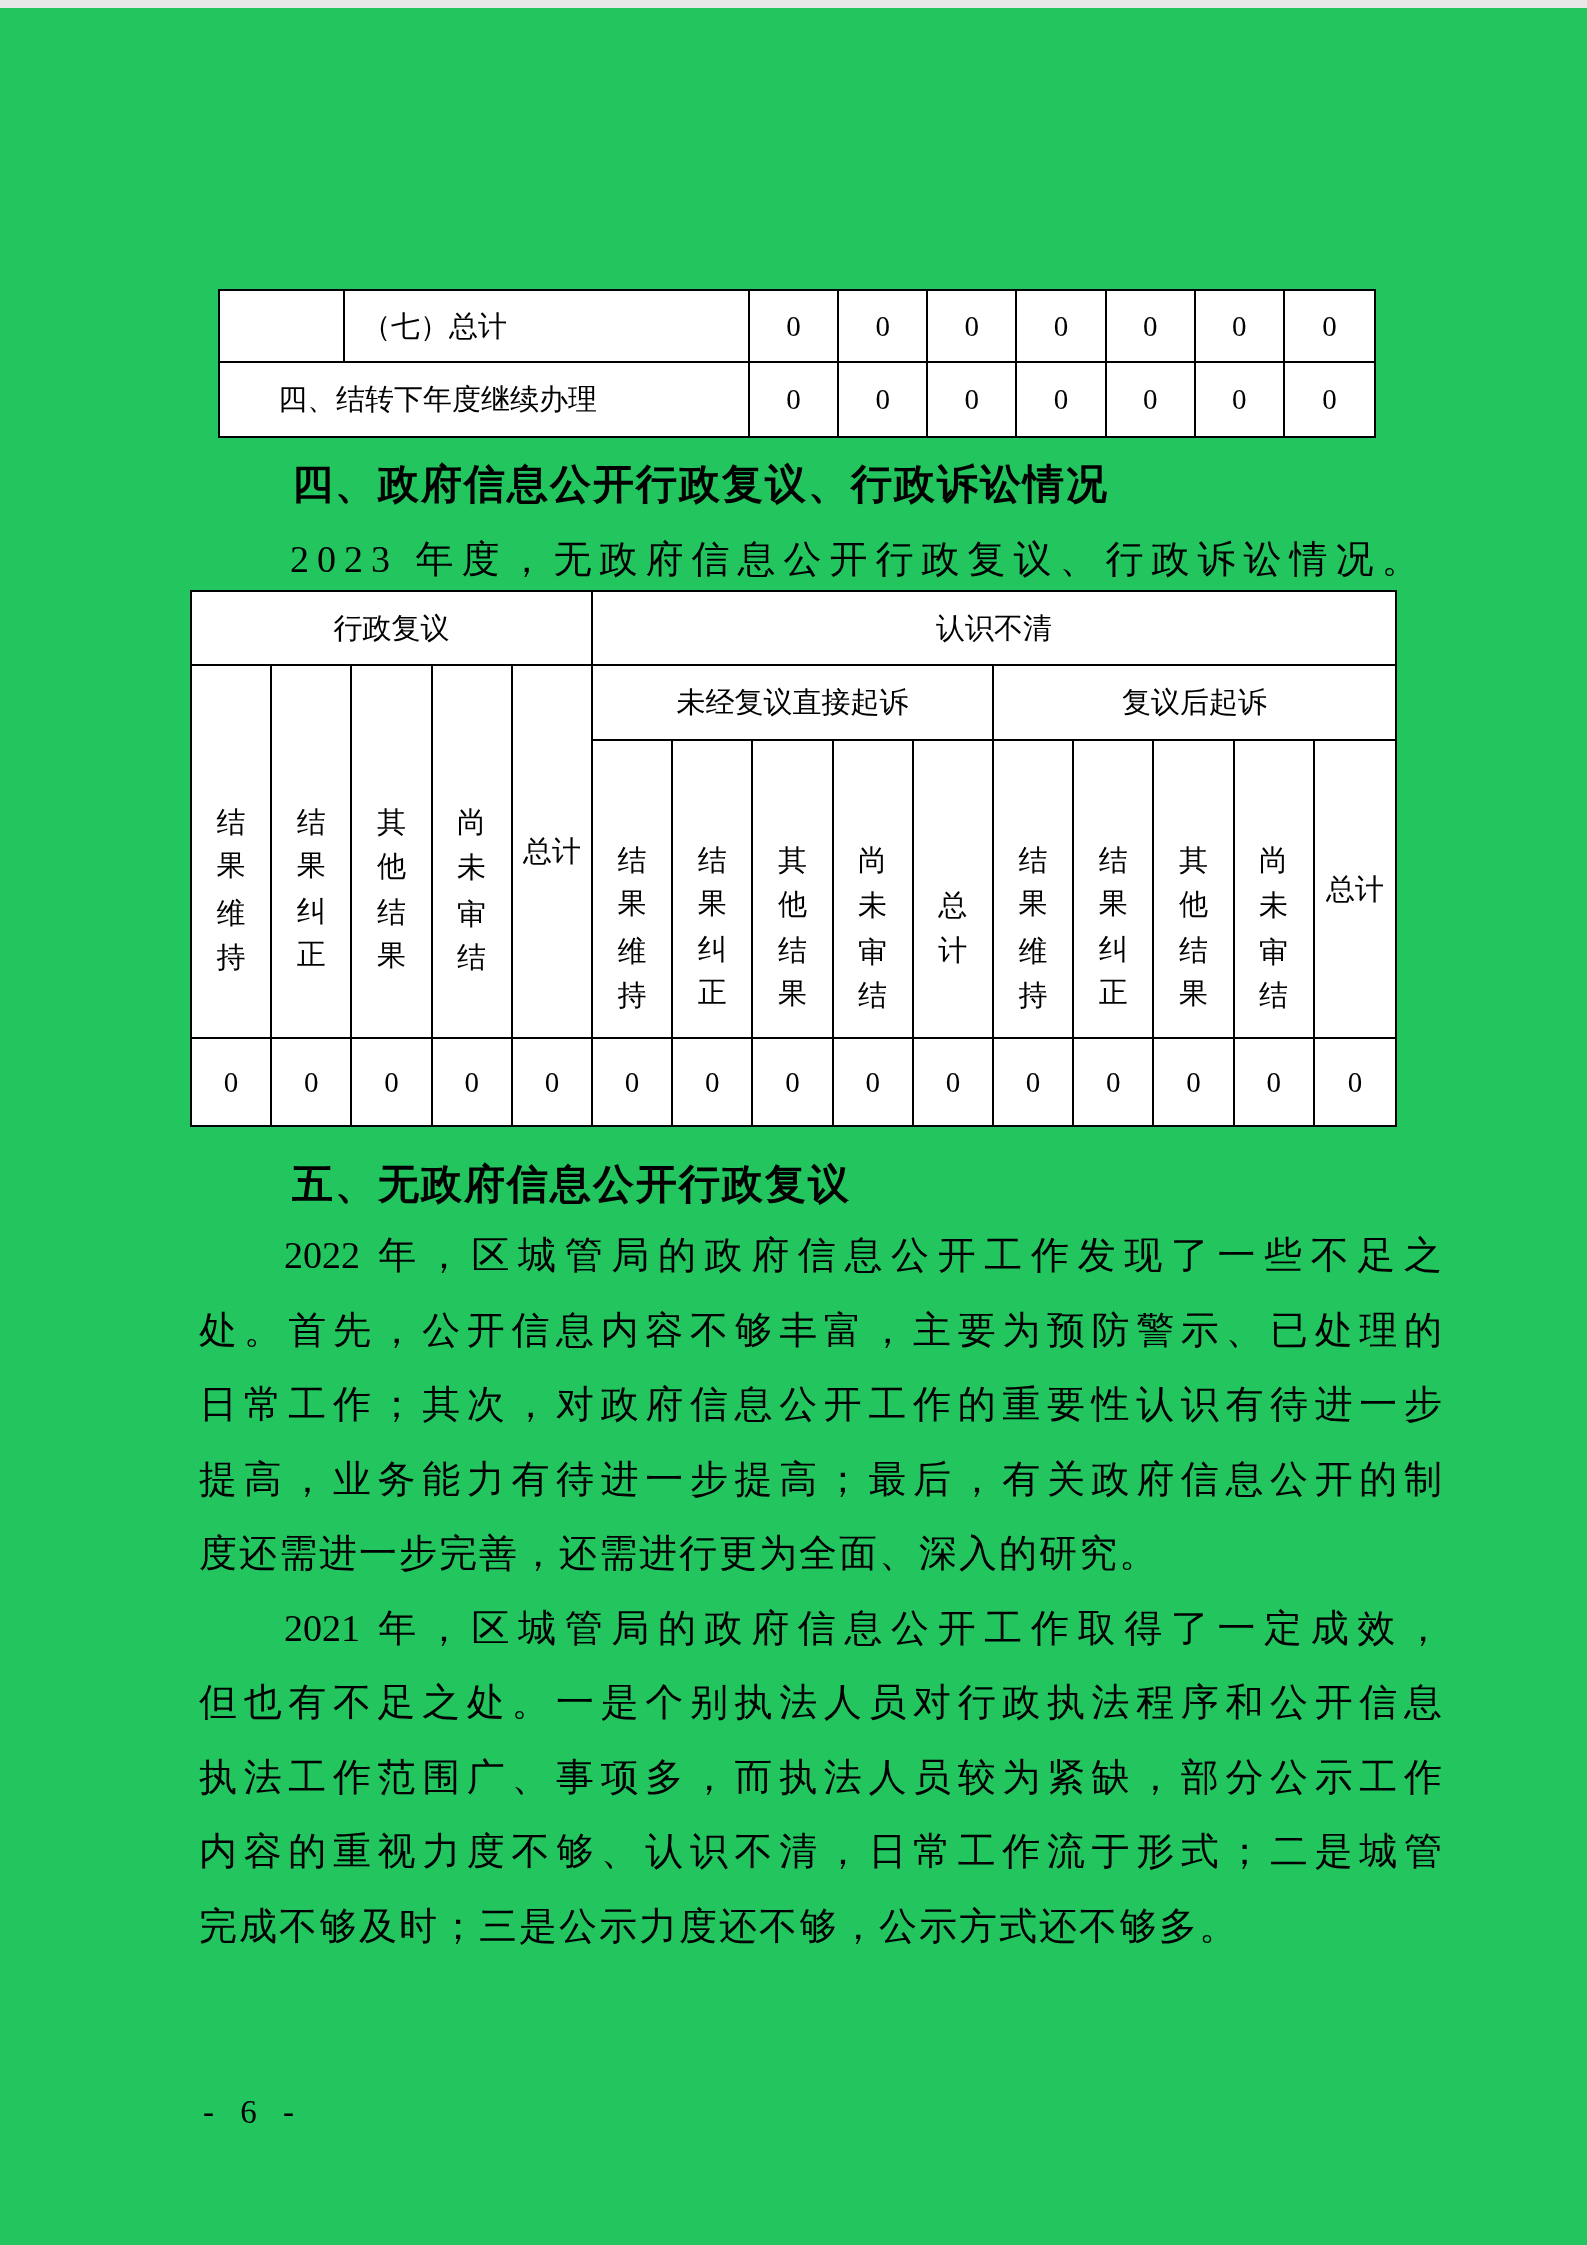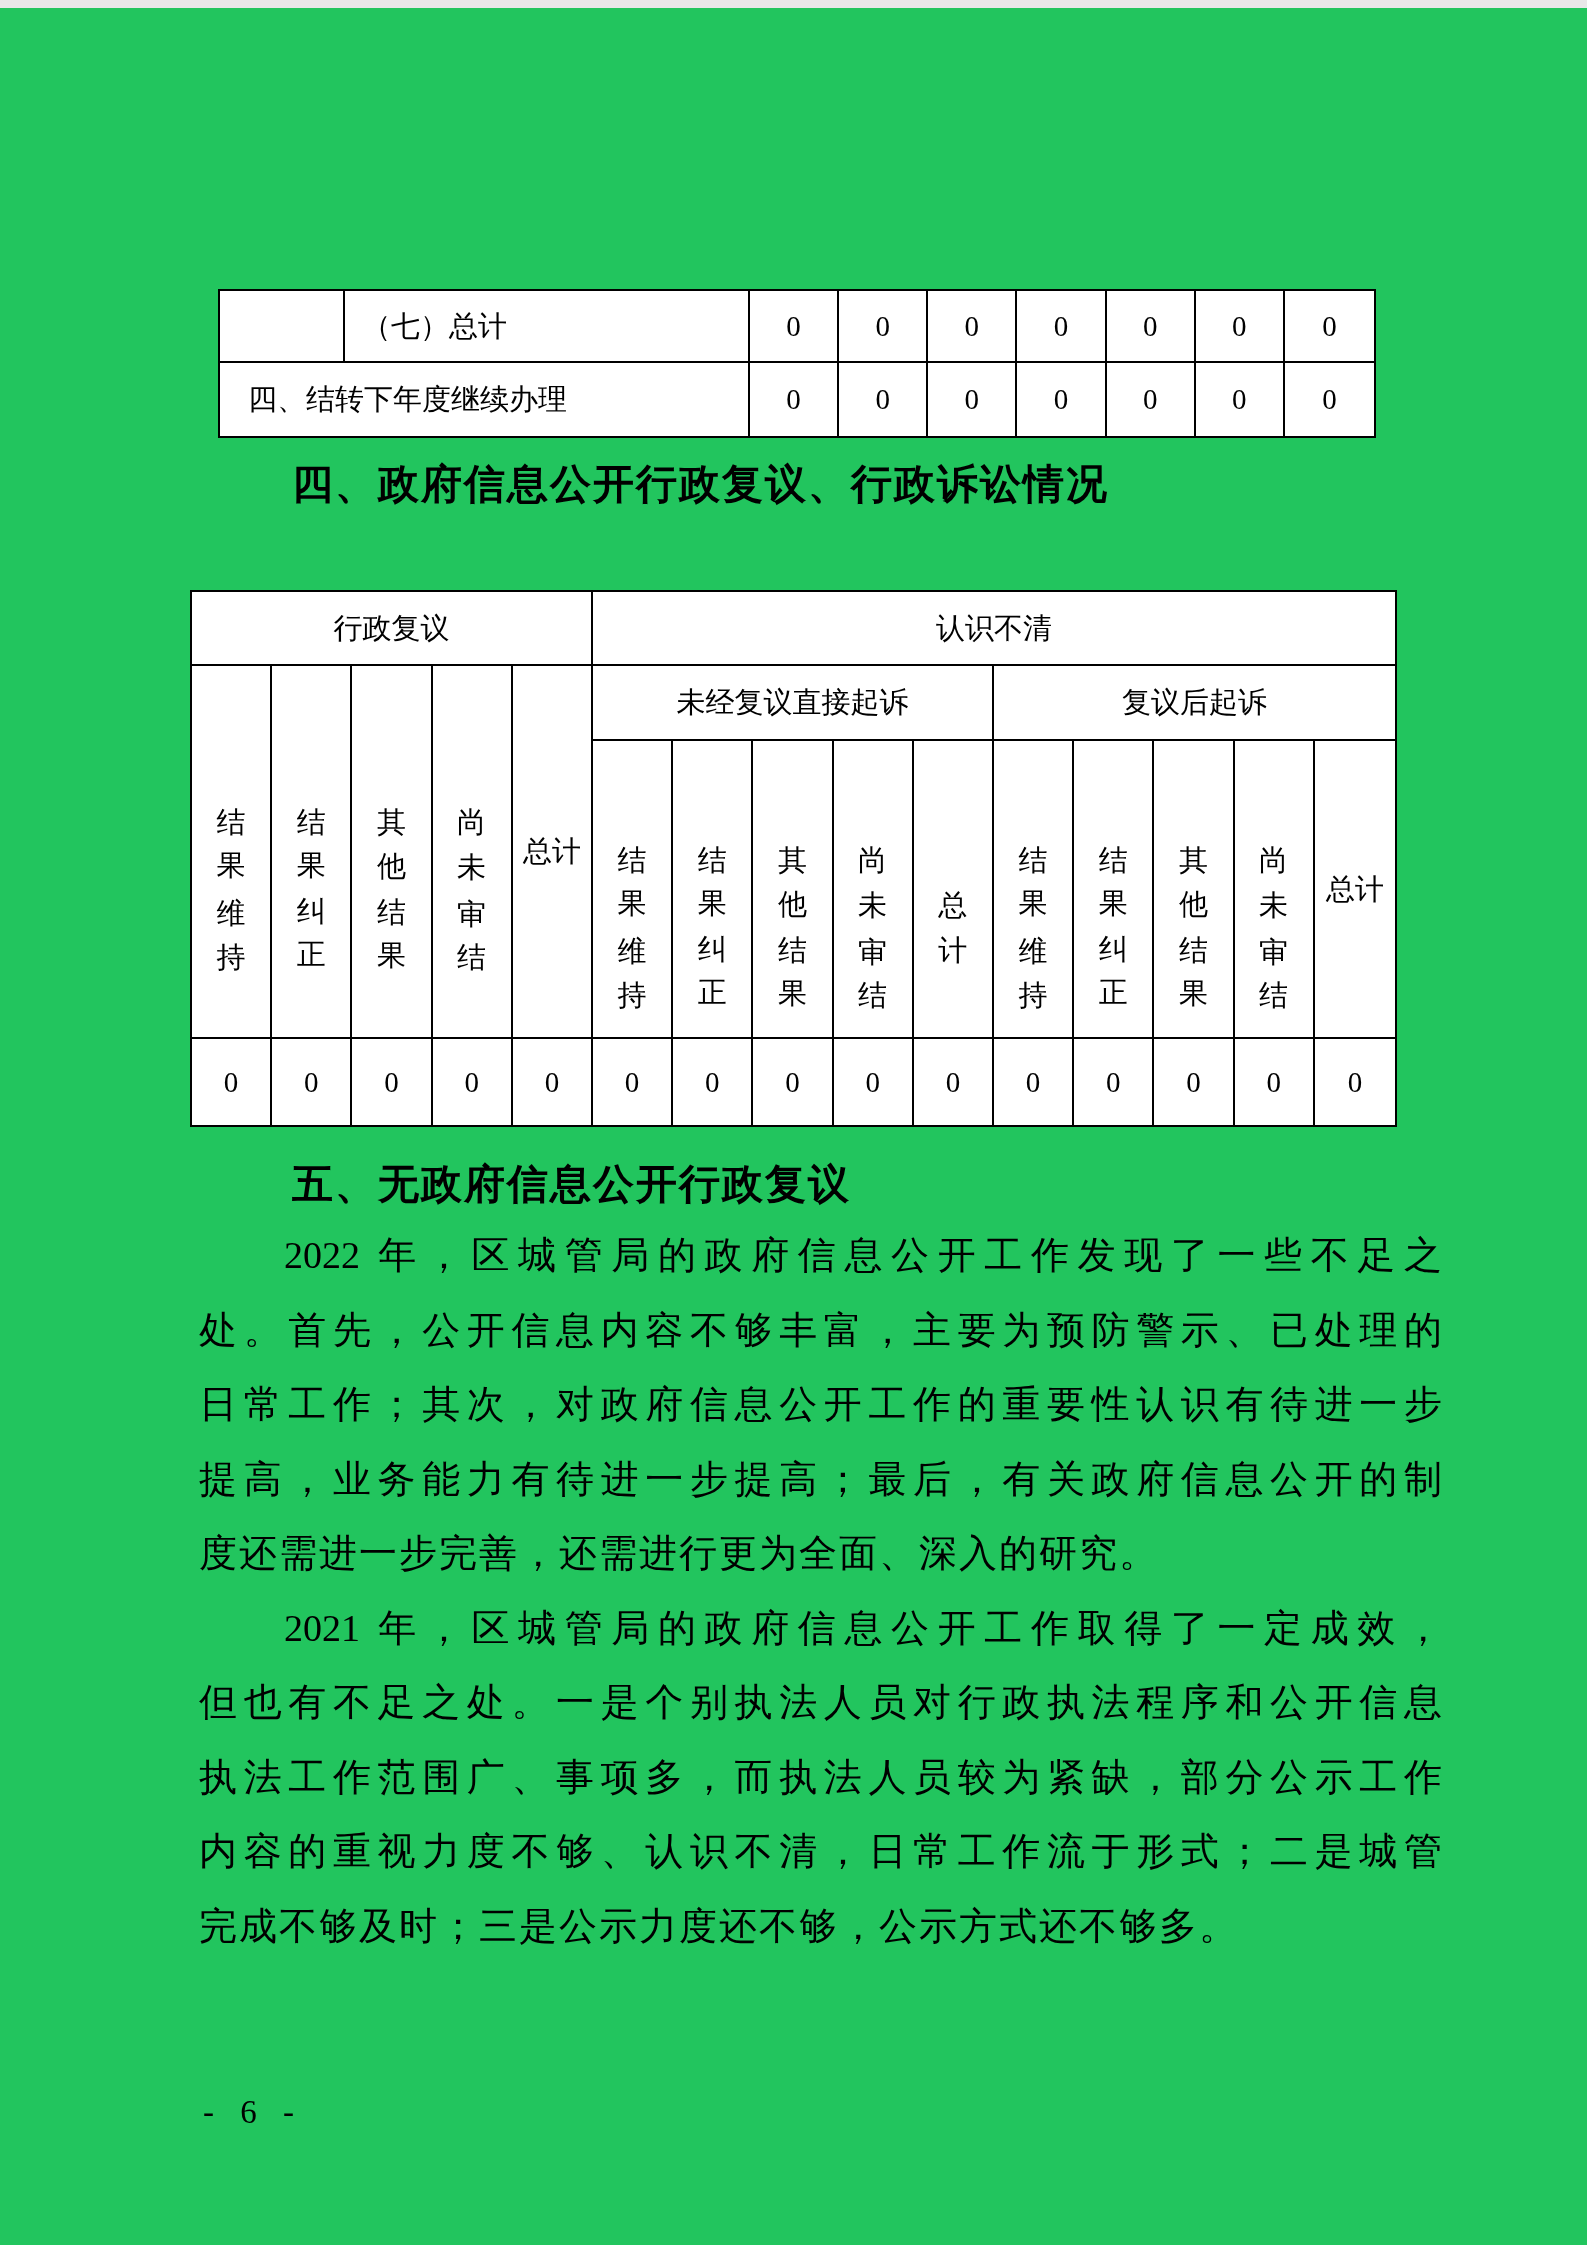--- a/index.html
+++ b/index.html
@@ -40,21 +40,21 @@
     align-items: center;
     justify-content: center;
     font-size: 29px;
     line-height: 1.2;
     overflow: hidden;
   }
   .cell.er { border-right: none; }
   .cell.eb { border-bottom: none; }
   .cell.lbl { justify-content: flex-start; }
   .pl17 { padding-left: 17px; }
-  .pl62 { padding-left: 28px; }
+  .pl62 { padding-left: 58px; }
   .span2 { grid-column: 1 / 3; }
   
   .g-review   { grid-column: 1 / 6;  grid-row: 1; }
   .g-lit      { grid-column: 6 / 16; grid-row: 1; }
   .g-direct   { grid-column: 6 / 11; grid-row: 2; }
   .g-after    { grid-column: 11 / 16; grid-row: 2; }
   .tall       { grid-row: 2 / 4; }
   .vtext {
     writing-mode: vertical-rl;
     text-orientation: upright;
@@ -125,20 +125,21 @@
     <div class="cell eb">0</div>
     <div class="cell eb">0</div>
     <div class="cell eb">0</div>
     <div class="cell eb">0</div>
     <div class="cell eb">0</div>
     <div class="cell eb">0</div>
     <div class="cell er eb">0</div>
   </div>
 
   <div class="heading" id="heading-4">四、政府信息公开行政复议、行政诉讼情况</div>
+  <div id="intro-line">2023 年度，无政府信息公开行政复议、行政诉讼情况。</div>
 
   <div class="tbl" id="review-table">
 
     <div class="cell g-review">行政复议</div>
     <div class="cell g-lit er">认识不清</div>
 
     <div class="cell tall" style="grid-column:1;">
         <span class="vtext">结果维持</span>
       </div>
     <div class="cell tall" style="grid-column:2;">

